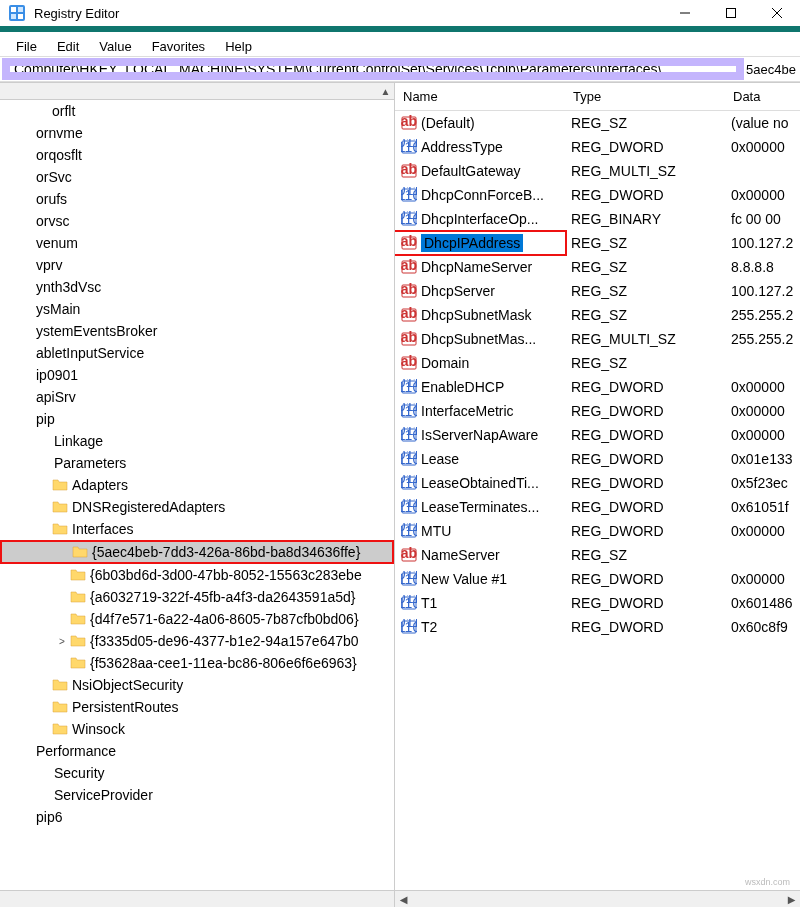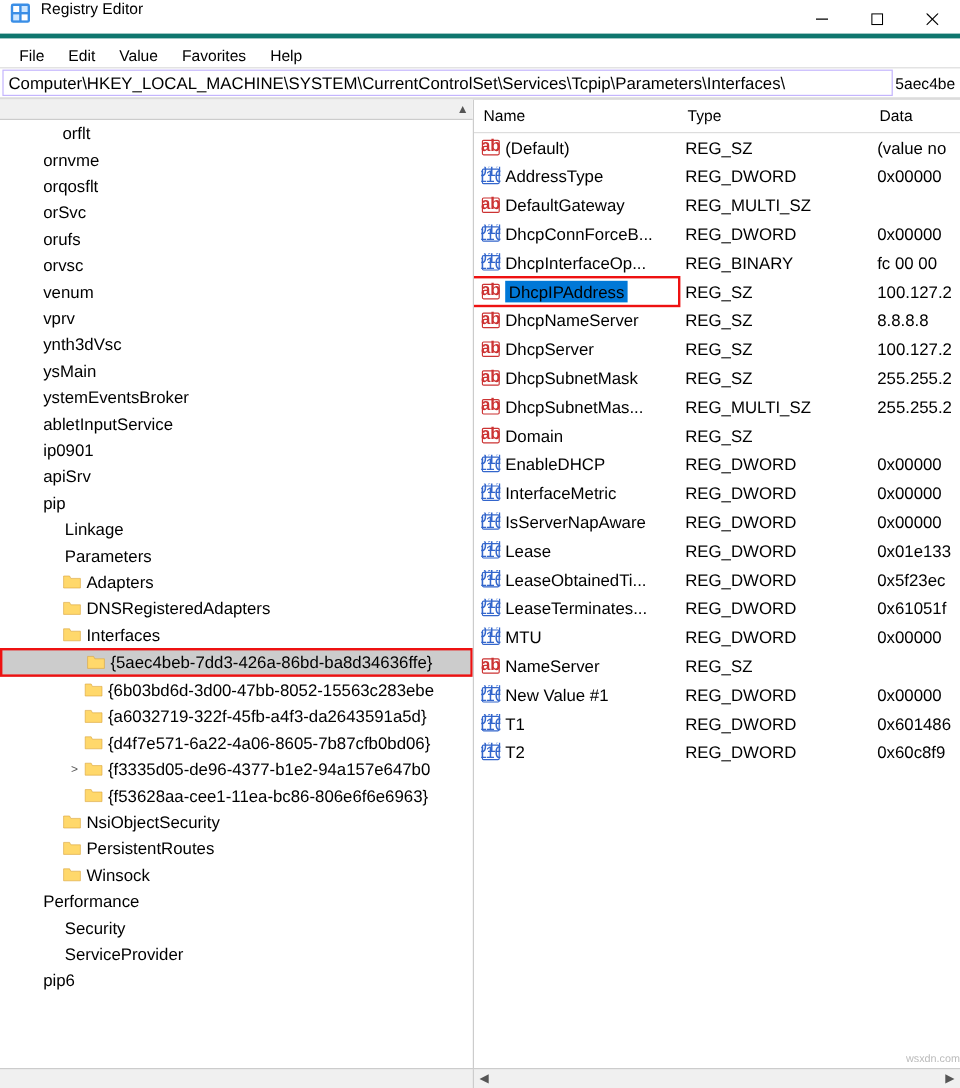--- a/index.html
+++ b/index.html
@@ -1,24 +1,24 @@
 <!DOCTYPE html>
 <html><head>
 <meta charset="utf-8">
 <style>
 * { box-sizing: border-box; margin: 0; padding: 0; font-family: "Segoe UI", Arial, sans-serif; font-size: 14px; }
 body { background: #fff; width: 800px; height: 907px; overflow: hidden; display: flex; flex-direction: column; }
-.titlebar { height: 32px; display: flex; align-items: flex-start; border-bottom: 4px solid #0f766e; }
+.titlebar { height: 32px; display: flex; align-items: center; border-bottom: 6px solid #0f766e; }
 .titlebar .ico { width: 22px; height: 22px; margin: 0 6px; display: flex; align-items: center; justify-content: center; }
 .titlebar .title { flex: 1; font-size: 13px; }
 .winbtn { width: 46px; height: 32px; display: flex; align-items: center; justify-content: center; }
 .menubar { height: 24px; display: flex; align-items: flex-end; padding: 0 8px; gap: 4px; }
 .menubar .mi { padding: 2px 8px; font-size: 13px; }
 .addrbar { height: 26px; display: flex; align-items: center; border-top: 1px solid #ddd; border-bottom: 1px solid #ddd; }
-.addrbox { height: 22px; flex: 1; border: 1px solid #c4b5fd; margin: 0 2px; display: flex; align-items: center; overflow: hidden; white-space: nowrap; padding: 0 4px; font-size: 13px; }
+.addrbox { height: 22px; flex: 1; border: 8px solid #c4b5fd; margin: 0 2px; display: flex; align-items: center; overflow: hidden; white-space: nowrap; padding: 0 4px; font-size: 13px; }
 .addrtail { font-size: 13px; padding-right: 4px; }
 .splitrow { display: flex; flex: 1; min-height: 0; border-top: 1px solid #ccc; }
 .treepane { width: 395px; border-right: 1px solid #ccc; overflow: hidden; position: relative; background: #fff; display: flex; flex-direction: column; }
 .scrollbar-top { height: 17px; background: #f0f0f0; border-bottom: 1px solid #ccc; display: flex; align-items: center; justify-content: flex-end; }
 .scrollbar-top span { width: 17px; text-align: center; color: #555; font-size: 10px; }
 .tree { flex: 1; overflow: hidden; }
 .tnode { display: flex; align-items: center; height: 22px; white-space: nowrap; padding-left: 0px; }
 .tnode .exp { width: 16px; text-align: center; color: #555; font-size: 10px; }
 .tnode .fico { width: 16px; height: 16px; margin-right: 4px; }
 .tnode .lbl { font-size: 14px; }
@@ -35,21 +35,21 @@
 .lrow .c-n { width: 170px; display: flex; align-items: center; gap: 4px; }
 .lrow .c-t { width: 160px; } .lrow .c-d { flex: 1; }
 .vico { width: 16px; height: 16px; flex-shrink: 0; }
 .selrow .nametxt { background: #0078d7; color: #000000; padding: 1px 3px; }
 .selrow .c-n { outline: 2px solid #e11; }
 .botbar { height: 17px; background: #f0f0f0; border-top: 1px solid #ccc; display: flex; }
 .botbar .sp { width: 395px; border-right: 1px solid #ccc; }
 .botbar .rsb { flex: 1; display: flex; align-items: center; }
 .botbar .rsb .arr { width: 17px; text-align: center; font-size: 10px; color: #555; }
 .botbar .rsb .track { flex: 1; }
-.watermark { position: absolute; bottom: 20px; right: 0; font-size: 9px; color: #bbb; }
+.watermark { position: absolute; bottom: 20px; right: 10px; font-size: 9px; color: #bbb; }
 </style>
 </head>
 <body>
 
 <div class="titlebar">
   <span class="ico">
     <svg width="18" height="18" viewBox="0 0 18 18">
         <rect x="1" y="1" width="16" height="16" fill="#3a8ee6" rx="2"></rect>
         <rect x="3" y="3" width="5" height="5" fill="#fff"></rect>
         <rect x="10" y="3" width="5" height="5" fill="#cde6ff"></rect>

